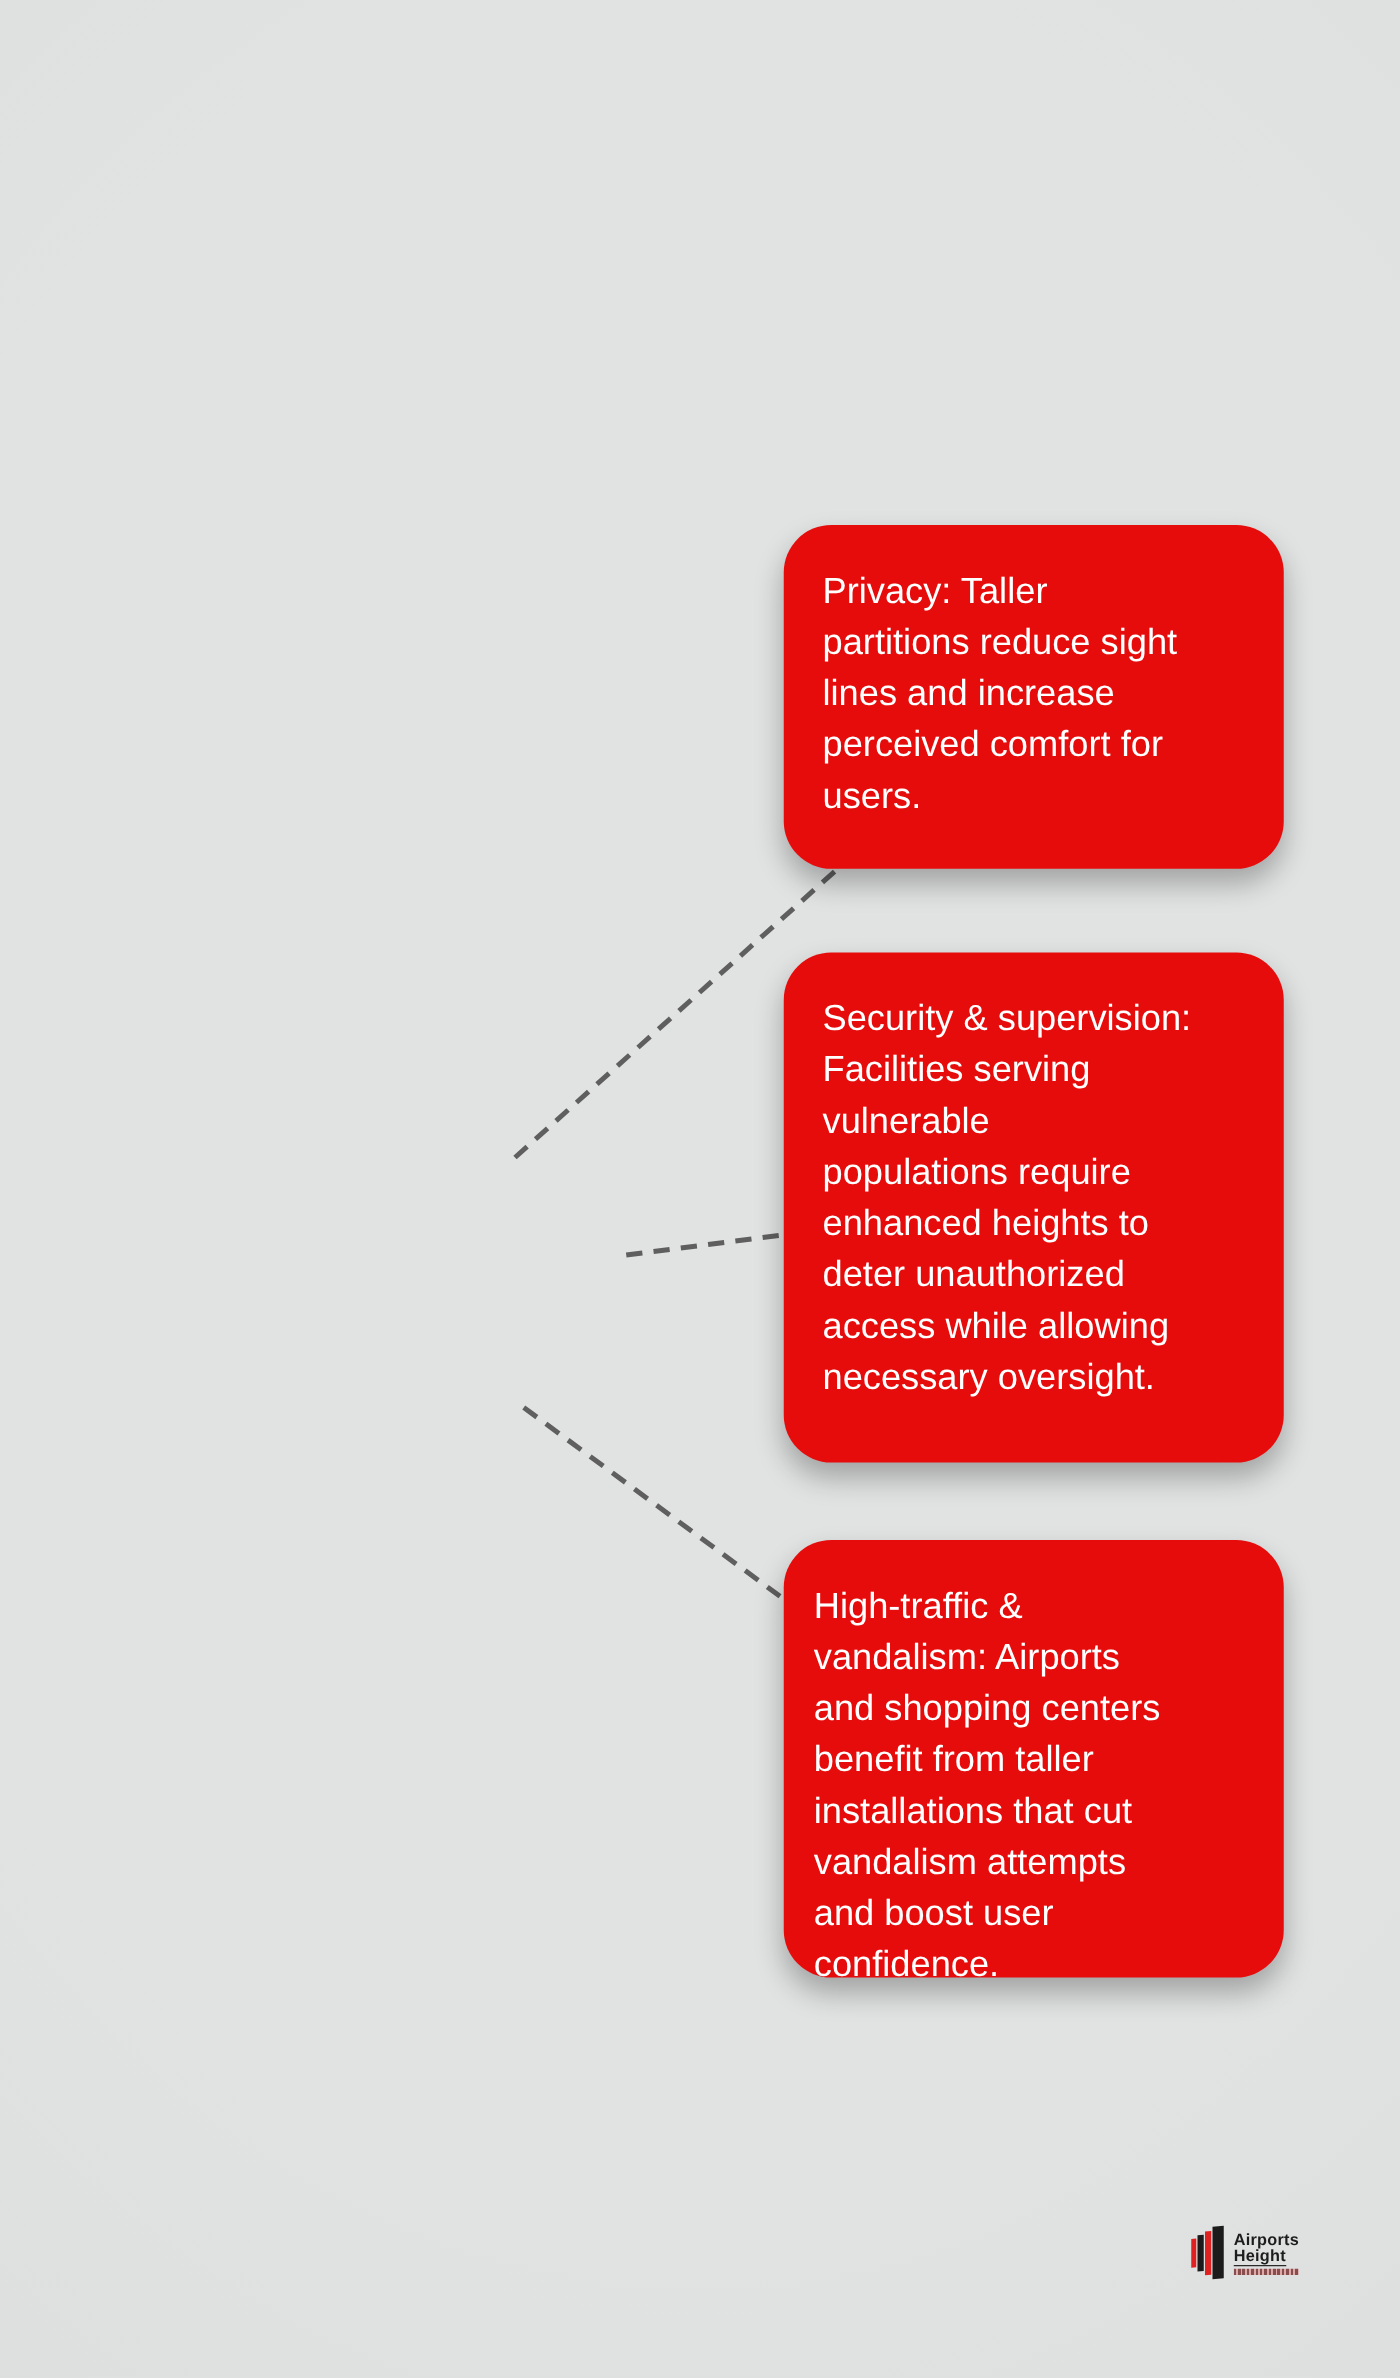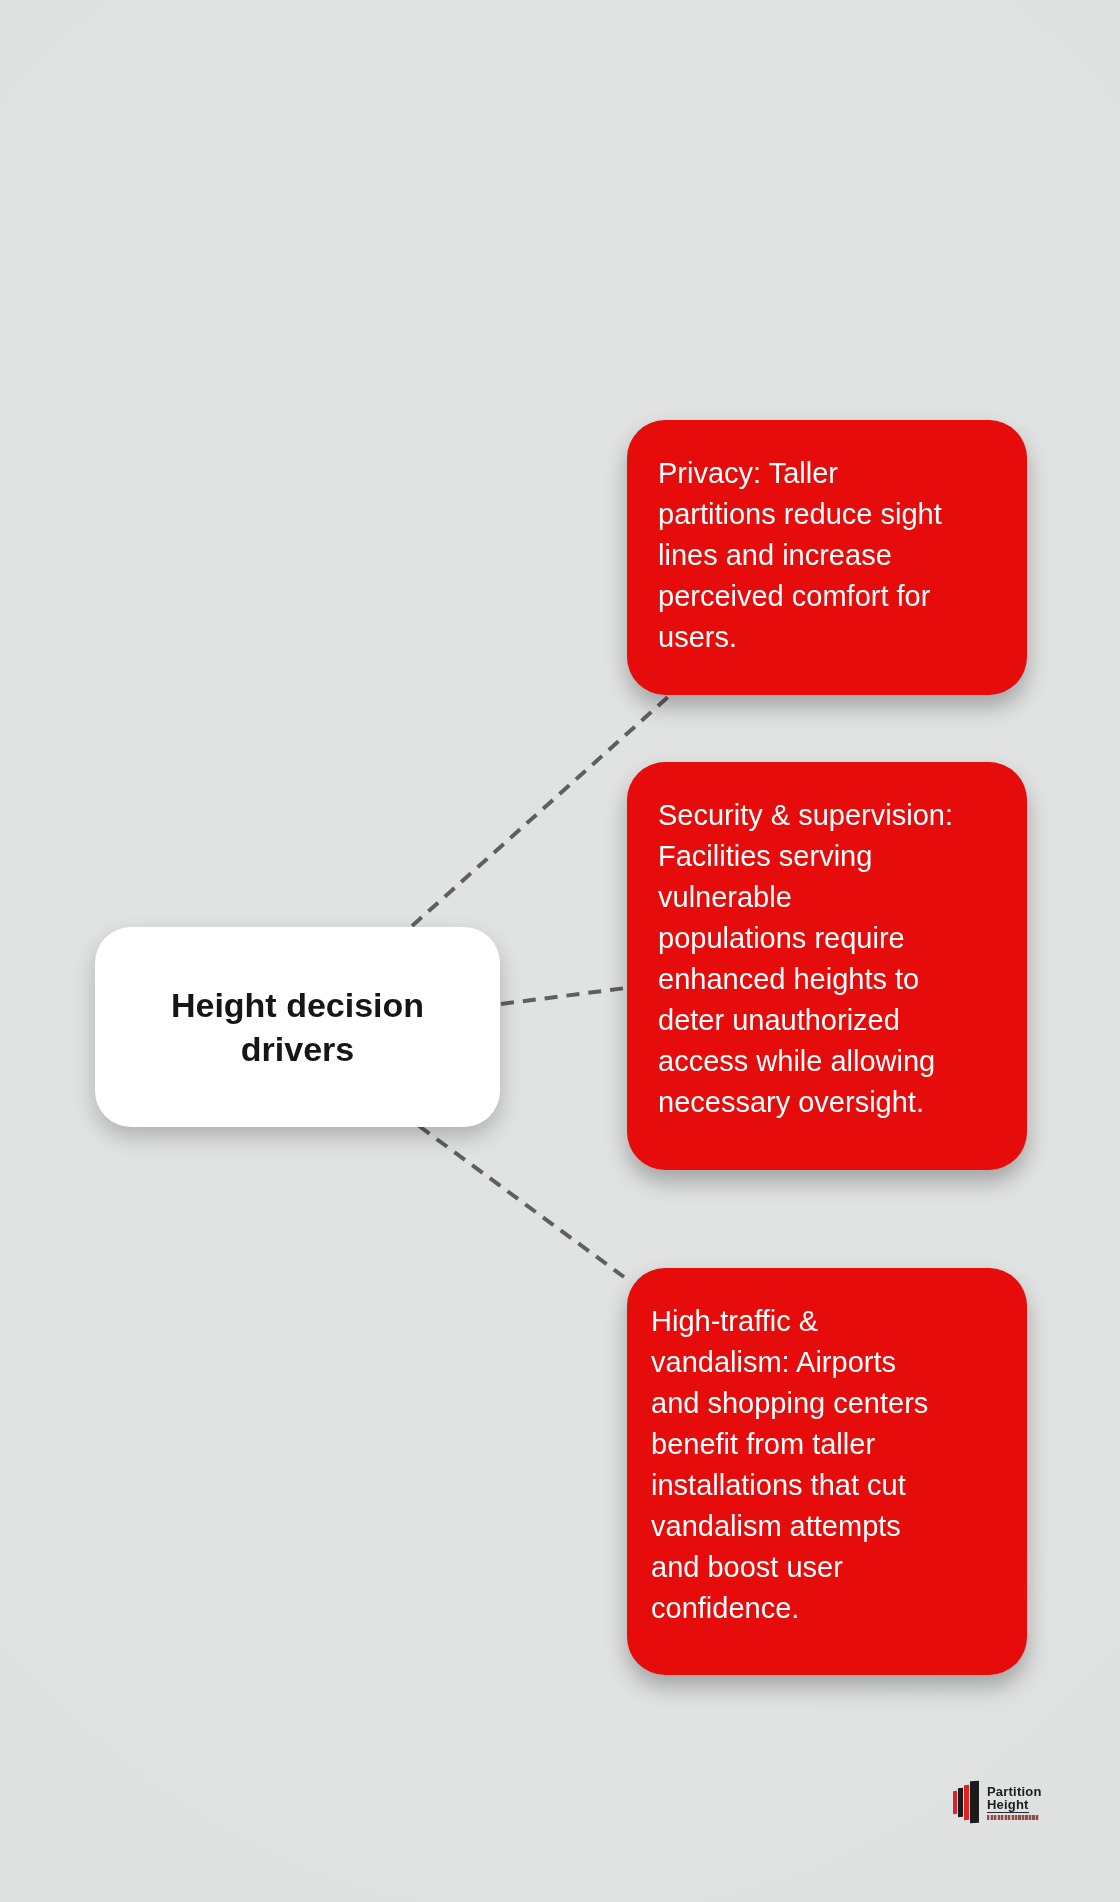--- a/index.html
+++ b/index.html
@@ -76,21 +76,21 @@
     padding: 33px 36px 33px 31px;
   }
   .branch-card-text {
     color: #ffffff;
     font-size: 29px;
     line-height: 41px;
     white-space: pre-line;
   }
   #card-0 { top: 420px; height: 275px; }
   #card-1 { top: 762px; height: 408px; }
-  #card-2 { top: 1268px; height: 407px; padding-left: 24px; }
+  #card-2 { top: 1232px; height: 350px; padding-left: 24px; }
 
   .logo {
     position: absolute;
     left: 953px;
     top: 1781px;
     display: flex;
     align-items: center;
   }
   .logo-mark {
     display: flex;
@@ -134,24 +134,20 @@
 
 <div id="canvas">
 
 
   <svg class="connector-svg" viewBox="0 0 1120 1902" xmlns="http://www.w3.org/2000/svg">
     <line class="connector" x1="412" y1="926" x2="668" y2="697"></line>
     <line class="connector" x1="501" y1="1004" x2="626" y2="988"></line>
     <line class="connector" x1="419" y1="1126" x2="624" y2="1277"></line>
   </svg>
 
-  <div class="center-node">
-    <div class="center-node-label">Height decision
-drivers</div>
-  </div>
 
   <div class="branch-card" id="card-1">
     <div class="branch-card-text">Security &amp; supervision:
 Facilities serving
 vulnerable
 populations require
 enhanced heights to
 deter unauthorized
 access while allowing
 necessary oversight.</div>
@@ -177,19 +173,19 @@
   </div>
 
   <div class="logo">
     <div class="logo-mark">
       <div class="logo-bar b1"></div>
       <div class="logo-bar b2"></div>
       <div class="logo-bar b3"></div>
       <div class="logo-bar b4"></div>
     </div>
     <div class="logo-text">
-      <span class="logo-line1">Partition</span>
+      <span class="logo-line1">Airports</span>
       <span class="logo-line2">Height</span>
       <div class="logo-tagline-strip"></div>
     </div>
   </div>
 
 </div>
 
 </body></html>

